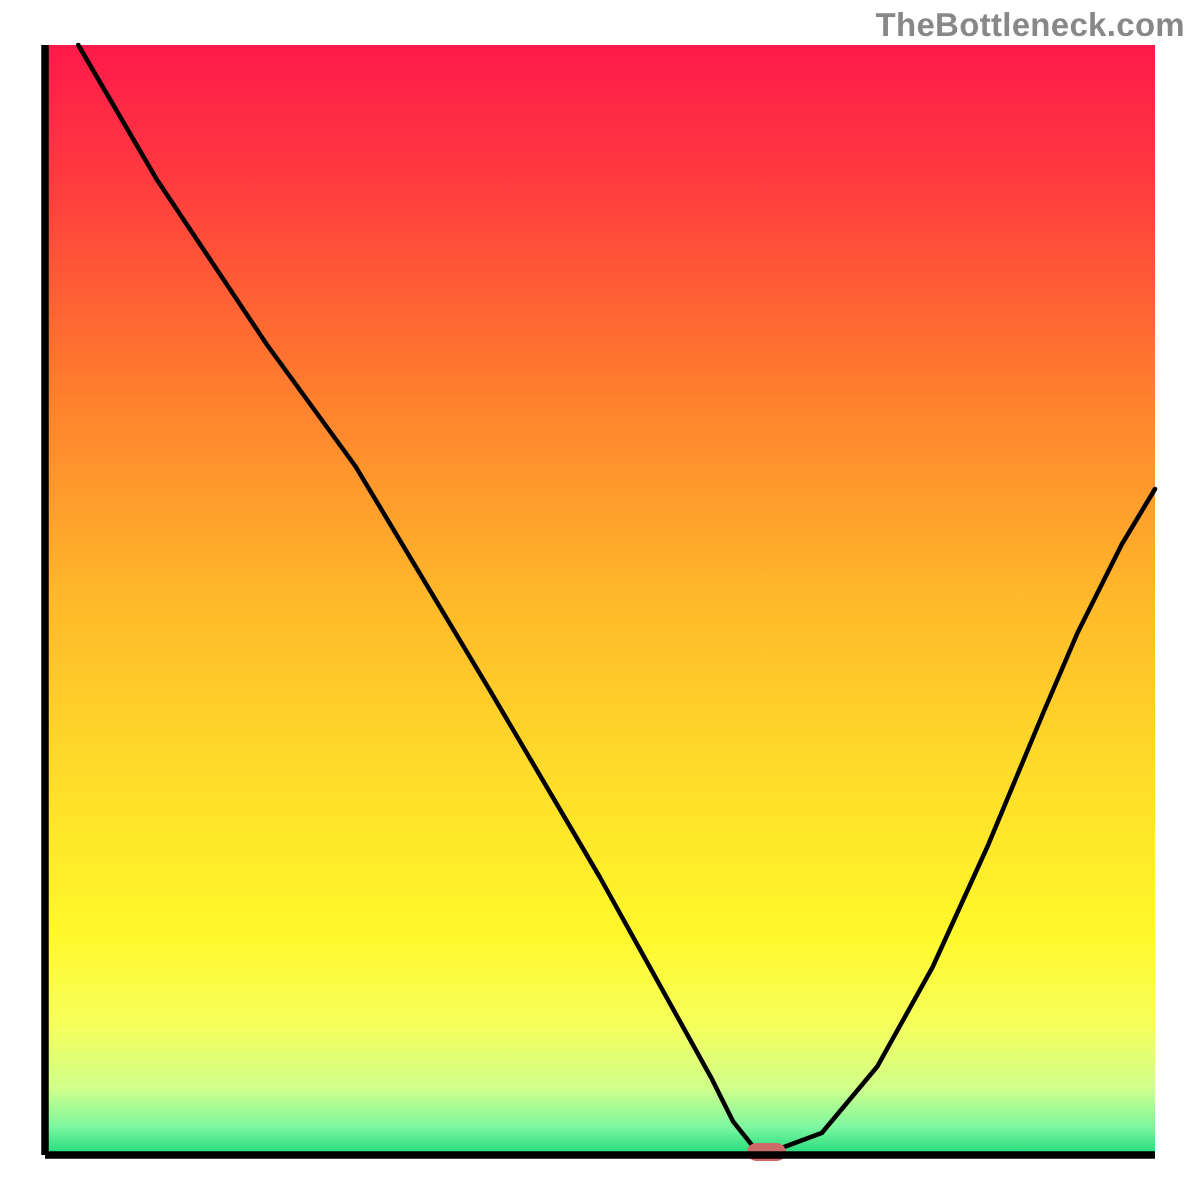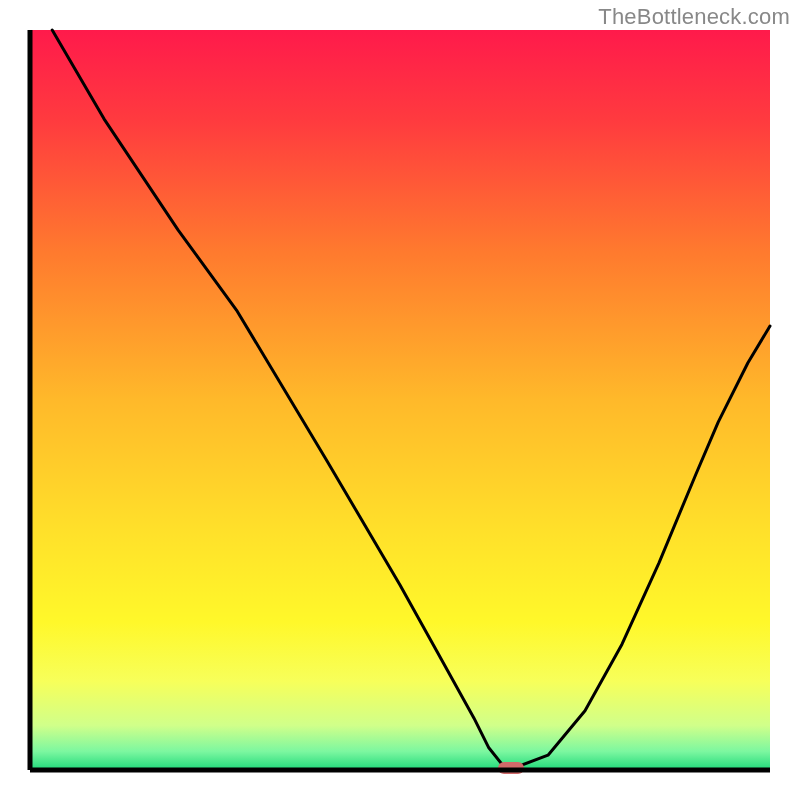--- a/index.html
+++ b/index.html
@@ -13,21 +13,21 @@
   .chart-wrapper {
     position: relative;
     width: 800px;
     height: 800px;
   }
   .watermark {
     position: absolute;
     top: 4px;
     right: 10px;
     font-size: 22px;
-    font-weight: 400;
+    font-weight: 700;
     color: #888;
     letter-spacing: 0.2px;
     z-index: 10;
     margin-left: 16px;
   }
   svg {
     display: block;
   }
 </style>
 </head>

